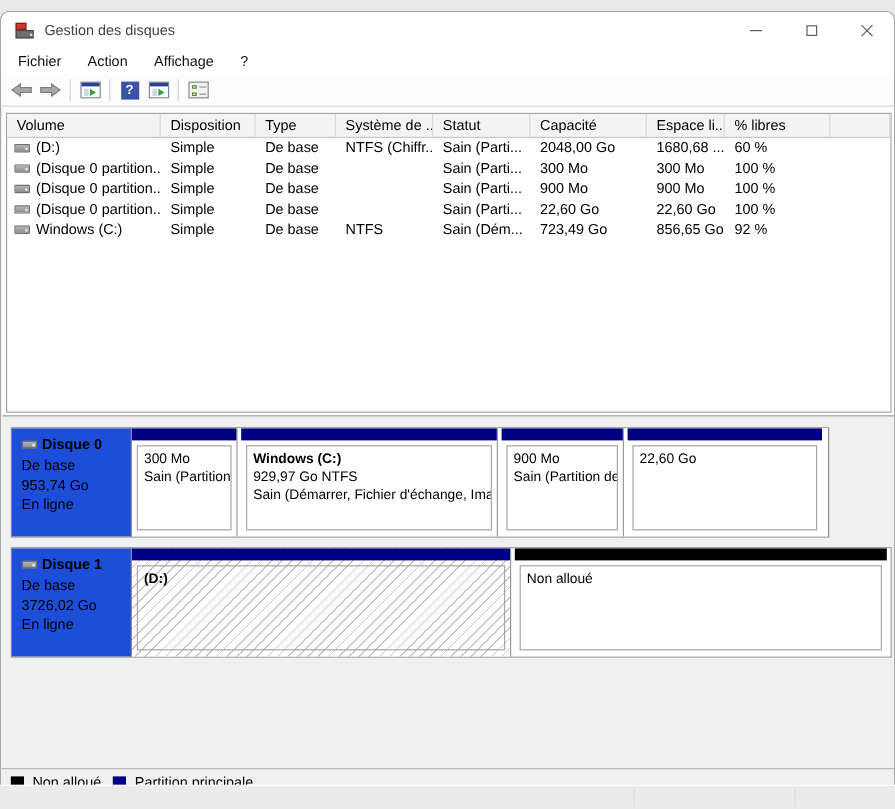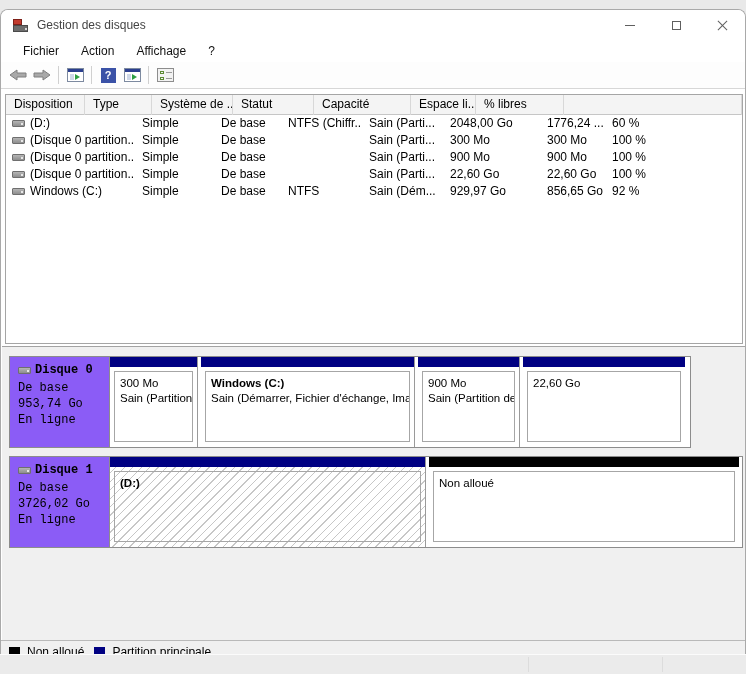--- a/index.html
+++ b/index.html
@@ -20,21 +20,21 @@
   .win-controls { margin-left:auto; display:flex; height:30px; }
   .win-btn { width:46px; height:30px; display:flex; align-items:center; justify-content:center; background:transparent; border:none; cursor:default; }
   .glyph-min { width:10px; height:0; border-top:1px solid #5f5f5f; display:block; }
   .glyph-max { width:9px; height:9px; border:1px solid #5f5f5f; display:block; }
   .glyph-close { position:relative; width:11px; height:11px; display:block; }
   .glyph-close i { position:absolute; left:-1px; top:5px; width:13px; height:1px; background:#5f5f5f; display:block; }
   .glyph-close i:first-child { transform:rotate(45deg); }
   .glyph-close i:last-child  { transform:rotate(-45deg); }
 
   
-  .menubar { height:22px; display:flex; align-items:center; background:#fff; padding-left:12px; }
+  .menubar { height:22px; display:flex; align-items:center; background:#fff; padding-left:4px; }
   .menu-item { padding:2px 10px 3px 10px; margin-right:2px; color:#111; }
 
   
   .toolbar { height:27px; display:flex; align-items:center; background:#fdfdfd; border-bottom:1px solid #d7d7d7; padding-left:5px; }
   .tb-btn { width:24px; height:22px; display:flex; align-items:center; justify-content:center; background:transparent; border:none; }
   .tb-sep { width:1px; height:18px; background:#d0d0d0; margin:0 4px; }
   .arrow-svg { display:block; }
   .mmc-win { position:relative; width:17px; height:14px; background:#fff; border:1px solid #7d8aa0; }
   .mmc-win .bar { position:absolute; left:0; top:0; right:0; height:3px; background:#2b3f8f; }
   .mmc-win .pane { position:absolute; left:2px; top:5px; width:4px; height:6px; background:#cfd8e8; }
@@ -54,21 +54,21 @@
   .lv-cell { height:17px; line-height:17px; padding-left:8px; overflow:hidden; white-space:nowrap; }
   .c0{width:128px;} .c1{width:79px;} .c2{width:67px;} .c3{width:81px;}
   .c4{width:81px;} .c5{width:97px;} .c6{width:65px;} .c7{width:88px;} .cf{flex:1;}
   .vol-cell { display:flex; align-items:center; gap:5px; padding-left:6px; }
   .hdd-icon { flex:0 0 auto; width:13px; height:7px; background:linear-gradient(#b5b5b5,#8e8e8e); border:1px solid #6f6f6f; border-radius:1px; position:relative; }
   .hdd-icon::after { content:""; position:absolute; right:1px; top:2px; width:2px; height:2px; background:#e8e8e8; }
 
   
   .graphpane { position:absolute; left:1px; top:336px; width:744px; height:294px; background:#f0f0f0; border-top:1px solid #a3a3a3; }
   .disk-strip { position:absolute; display:flex; border:1px solid #8c8c8c; background:#fff; height:92px; }
-  .disk-info { width:100px; background:#8b5cf6; border-right:1px solid #8c8c8c; padding:6px 6px 0 8px;font-family:Liberation Mono, monospace; }
+  .disk-info { width:100px; background:#1d4ed8; border-right:1px solid #8c8c8c; padding:6px 6px 0 8px; }
   .disk-name-row { display:flex; align-items:center; gap:4px; font-weight:bold; margin-bottom:3px; }
   .disk-info div.meta { line-height:16px; }
   .cells { flex:1; display:flex; gap:3px; padding:0; background:#fff; }
   .pcell { position:relative; height:100%; border-right:1px solid #9a9a9a; }
   .pcell:last-child { border-right:none; }
   .pband { position:absolute; left:0; top:0; right:0; height:10px; }
   .pinner { position:absolute; left:4px; right:4px; top:14px; bottom:5px; border:1px solid #a6a6a6; background:#fff; padding:4px 2px 0 5px; overflow:hidden; white-space:nowrap; font-size:11.5px; line-height:15px; }
   .pcell.hatched { background:repeating-linear-gradient(135deg,#ffffff 0px,#ffffff 5px,#c7c7c7 5px,#c7c7c7 6px); }
   .pcell.hatched .pinner { background:transparent; }
   .ptitle { font-weight:bold; }
@@ -153,41 +153,42 @@
           <span class="r1"></span>
           <span class="r2"></span>
           <span class="l1"></span>
           <span class="l2"></span>
         </span>
     </button>
   </div>
 
   <div class="listview">
     <div class="lv-header">
+      <span class="lv-h-cell c0">Volume</span>
       <span class="lv-h-cell c1">Disposition</span>
       <span class="lv-h-cell c2">Type</span>
       <span class="lv-h-cell c3">Système de ...</span>
       <span class="lv-h-cell c4">Statut</span>
       <span class="lv-h-cell c5">Capacité</span>
       <span class="lv-h-cell c6">Espace li...</span>
       <span class="lv-h-cell c7">% libres</span>
       <span class="lv-h-cell cf"></span>
     </div>
     <div>
         <div class="lv-row">
           <span class="lv-cell c0 vol-cell">
             <span class="hdd-icon"></span>
             <span>(D:)</span>
           </span>
           <span class="lv-cell c1">Simple</span>
           <span class="lv-cell c2">De base</span>
           <span class="lv-cell c3">NTFS (Chiffr...</span>
           <span class="lv-cell c4">Sain (Parti...</span>
           <span class="lv-cell c5">2048,00 Go</span>
-          <span class="lv-cell c6">1776,24 ...</span>
+          <span class="lv-cell c6">1680,68 ...</span>
           <span class="lv-cell c7">60 %</span>
           <span class="lv-cell cf"></span>
         </div>
         <div class="lv-row">
           <span class="lv-cell c0 vol-cell">
             <span class="hdd-icon"></span>
             <span>(Disque 0 partition...</span>
           </span>
           <span class="lv-cell c1">Simple</span>
           <span class="lv-cell c2">De base</span>
@@ -228,21 +229,21 @@
         </div>
         <div class="lv-row">
           <span class="lv-cell c0 vol-cell">
             <span class="hdd-icon"></span>
             <span>Windows (C:)</span>
           </span>
           <span class="lv-cell c1">Simple</span>
           <span class="lv-cell c2">De base</span>
           <span class="lv-cell c3">NTFS</span>
           <span class="lv-cell c4">Sain (Dém...</span>
-          <span class="lv-cell c5">929,97 Go</span>
+          <span class="lv-cell c5">723,49 Go</span>
           <span class="lv-cell c6">856,65 Go</span>
           <span class="lv-cell c7">92 %</span>
           <span class="lv-cell cf"></span>
         </div>
       </div>
   </div>
 
   <div class="graphpane">
       <div class="disk-strip" style="left: 7px; top: 9px; width: 682px;">
         <div class="disk-info">
@@ -259,20 +260,21 @@
             <div class="pband" style="background: rgb(0, 0, 130);"></div>
             <div class="pinner">
               <div>300 Mo</div>
               <div>Sain (Partition</div>
             </div>
           </div>
           <div class="pcell" style="width: 214px; flex: 0 0 214px;">
             <div class="pband" style="background: rgb(0, 0, 130);"></div>
             <div class="pinner">
               <div class="ptitle">Windows  (C:)</div>
+              <div>929,97 Go NTFS</div>
               <div>Sain (Démarrer, Fichier d'échange, Ima</div>
             </div>
           </div>
           <div class="pcell" style="width: 102px; flex: 0 0 102px;">
             <div class="pband" style="background: rgb(0, 0, 130);"></div>
             <div class="pinner">
               <div>900 Mo</div>
               <div>Sain (Partition de</div>
             </div>
           </div>

